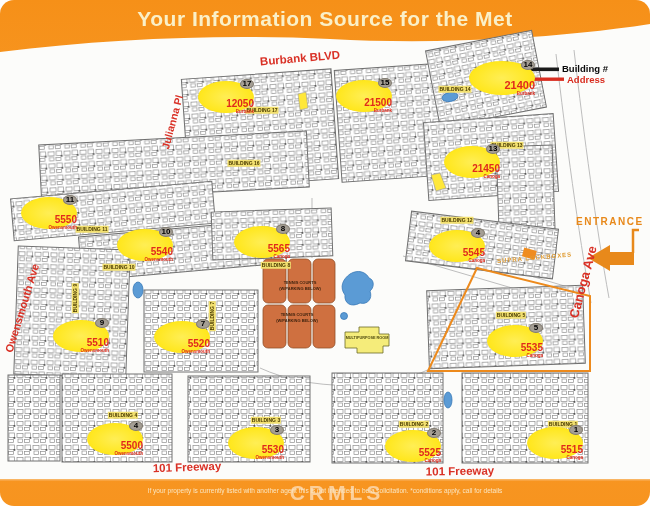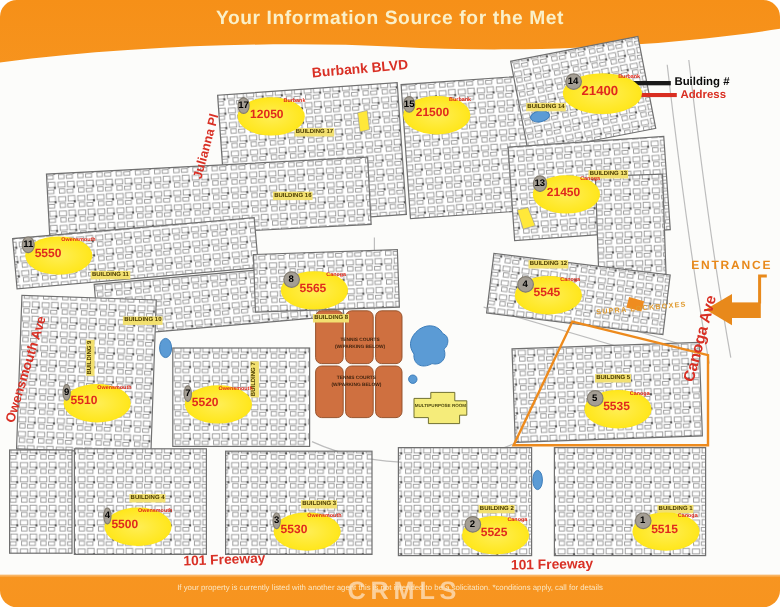--- a/index.html
+++ b/index.html
@@ -1,24 +1,24 @@
 <!DOCTYPE html>
 <html><head>
 <meta charset="utf-8">
 <style>
   html,body{margin:0;padding:0;background:#ffffff;font-family:"Liberation Sans",sans-serif;}
   .frame{position:relative;width:650px;height:506px;border-radius:14px;overflow:hidden;
          background:linear-gradient(180deg,#f69018 0%,#f89d2e 45%,#f7941f 100%);}
   .map-svg{position:absolute;left:0;top:0;z-index:1;}
   .title{position:absolute;left:0;right:0;top:7px;text-align:center;color:#faf0c8;
-         font-size:16px;font-weight:600;letter-spacing:.5px;z-index:2;}
+         font-size:21px;font-weight:600;letter-spacing:.5px;z-index:2;}
   
   .ov{position:absolute;width:56px;height:32px;transform:translate(-50%,-50%);
       background:radial-gradient(ellipse at center,#ffee55 0%,#ffe71f 65%,#f2d607 100%);
-      border-radius:50%;display:flex;flex-direction:row;align-items:flex-start;justify-content:center;
+      border-radius:50%;display:flex;flex-direction:column;align-items:flex-end;justify-content:center;
       line-height:1;z-index:3;}
   .ov .num{width:12px;height:12px;border-radius:50%;background:#a49e94;border:1px solid #837d72;
       color:#000;font-size:8px;font-weight:bold;display:flex;align-items:center;justify-content:center;}
   .ov .addr{font-size:10px;font-weight:bold;color:#e02a1c;margin-top:10px;}
   .ov .st{font-size:4.5px;font-weight:bold;color:#e02a1c;margin-top:1px;}
   .ov.lg{width:66px;height:34px;}
   .ov.lg .addr{font-size:11px;}
   
   .rd{position:absolute;color:#d93025;font-weight:bold;white-space:nowrap;z-index:2;}
   
@@ -166,20 +166,25 @@
   <div class="ov" style="left:472px;top:162px;">
     <span class="num">13</span>
     <span class="addr">21450</span>
     <span class="st">Canoga</span>
   </div>
   <div class="ov" style="left:49px;top:213px;">
     <span class="num">11</span>
     <span class="addr">5550</span>
     <span class="st">Owensmouth</span>
   </div>
+  <div class="ov" style="left:145px;top:245px;">
+    <span class="num">10</span>
+    <span class="addr">5540</span>
+    <span class="st">Owensmouth</span>
+  </div>
   <div class="ov" style="left:262px;top:242px;">
     <span class="num">8</span>
     <span class="addr">5565</span>
     <span class="st">Canoga</span>
   </div>
   <div class="ov" style="left:457px;top:246px;">
     <span class="num">4</span>
     <span class="addr">5545</span>
     <span class="st">Canoga</span>
   </div>

